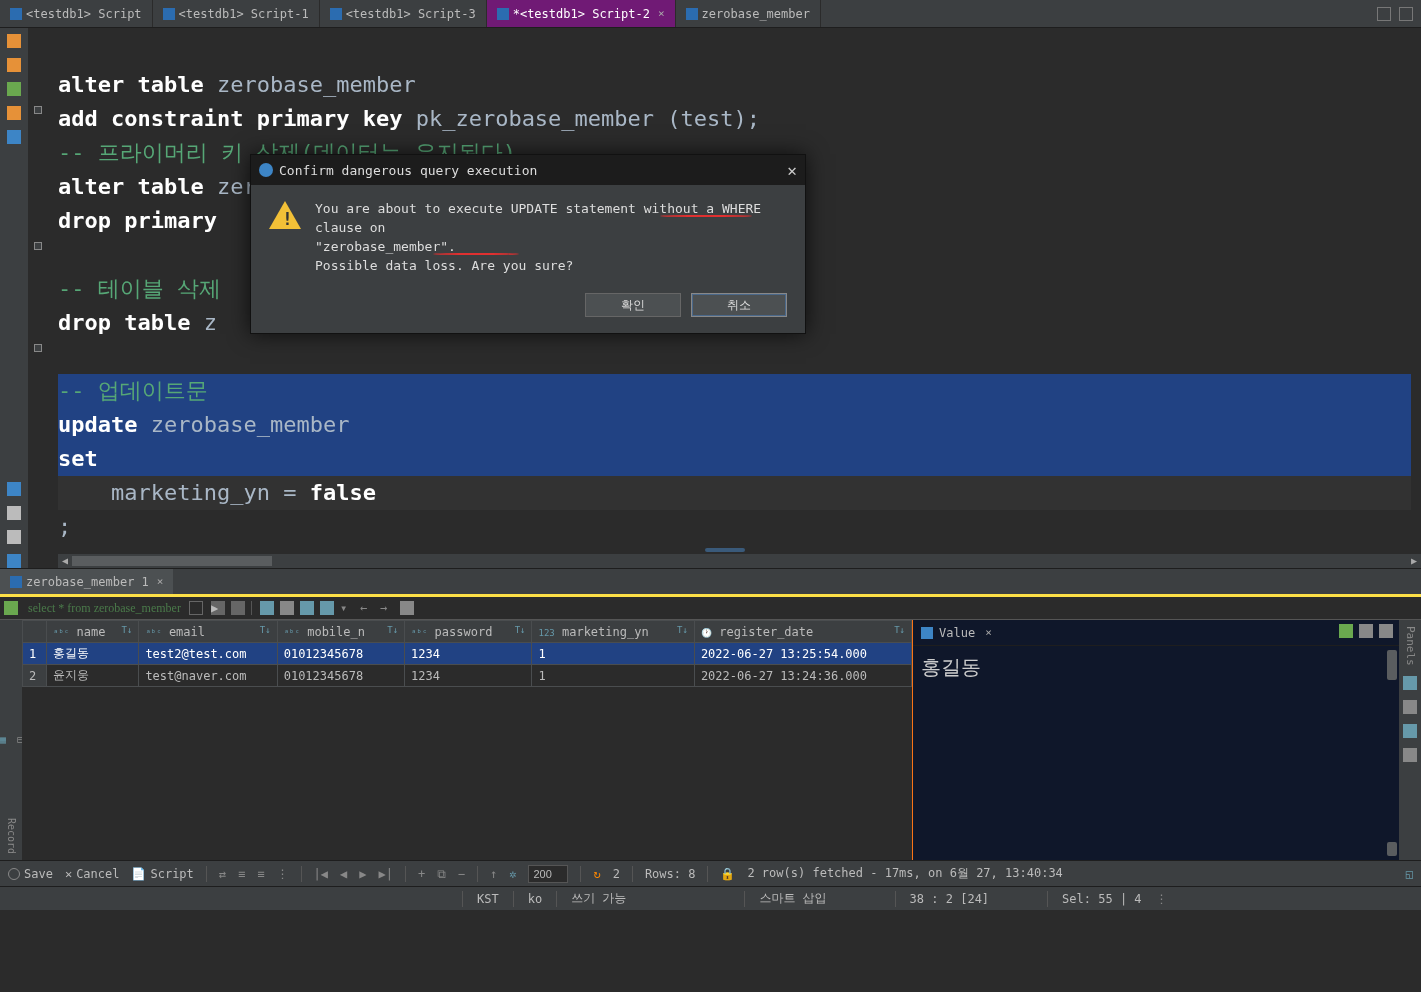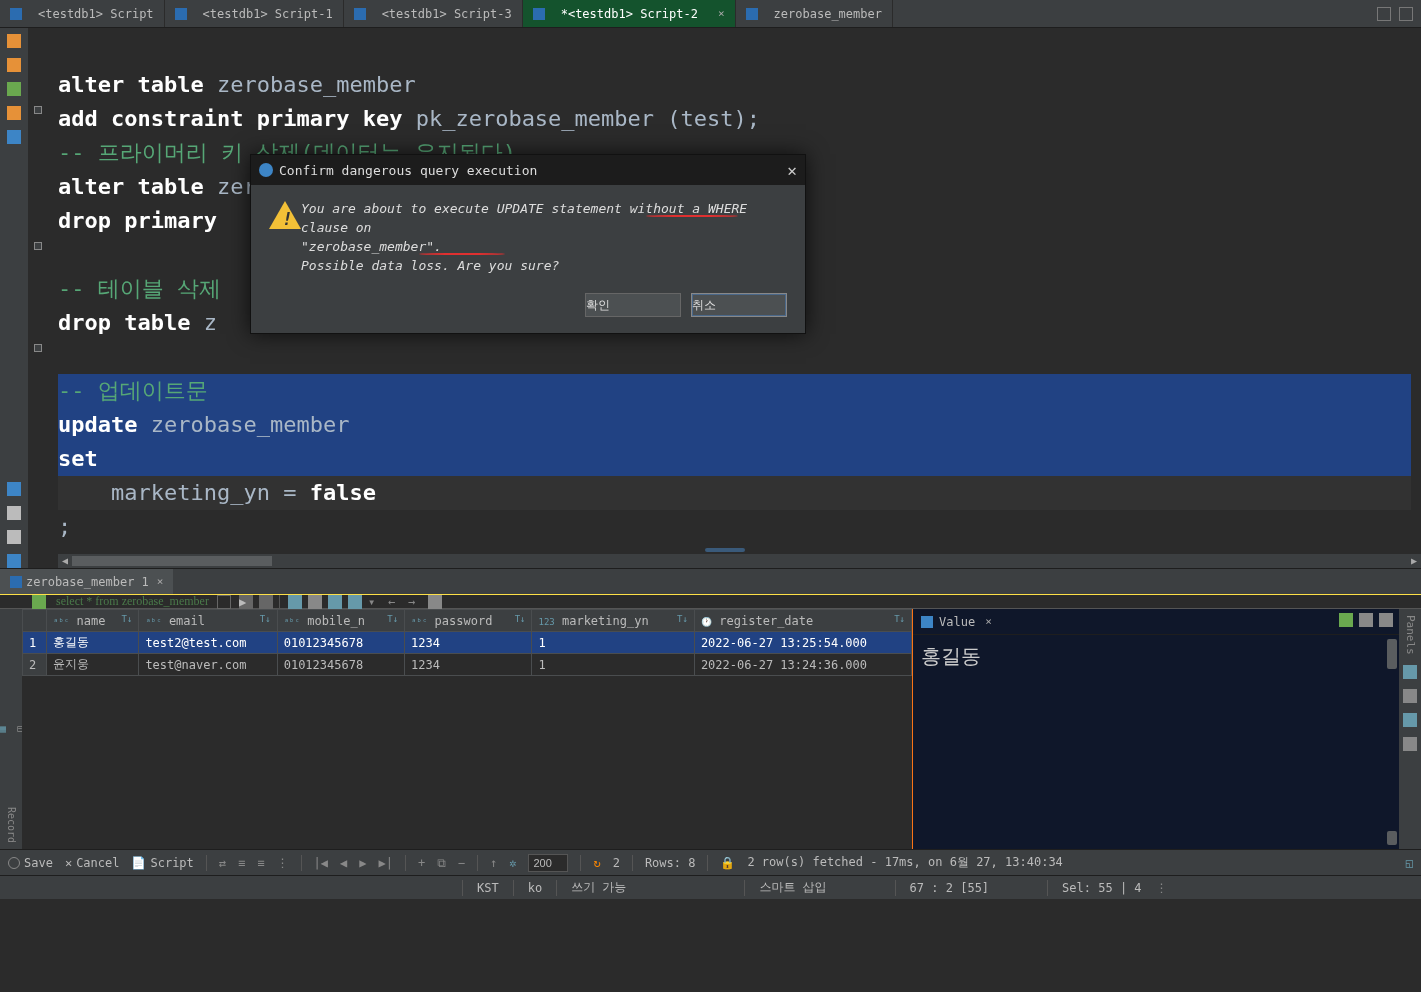--- a/index.html
+++ b/index.html
@@ -12,26 +12,26 @@
     position: relative;
   }
   .tab-bar {
     height: 28px;
     background: #3c3f41;
     display: flex;
     align-items: center;
     border-bottom: 1px solid #1e1e1e;
   }
   .tab {
-    display: flex; align-items: center; gap: 16px;
+    display: flex; align-items: center; gap: 4px;
     padding: 0 10px; height: 100%;
     font-size: 12px; color: #bbb;
     border-right: 1px solid #2b2b2b;
   }
-  .tab.active { background: #14532d; color: #fff; text-align: center; }
+  .tab.active { background: #701a75; color: #fff; text-align: center; }
   .sql-icon { width: 12px; height: 12px; background: #2b6cb0; display: inline-block; }
   .tbl-icon { width: 12px; height: 12px; background: #2b6cb0; display: inline-block; }
   .close-x { color: #aaa; margin-left: 4px; font-size: 11px; }
   .window-controls { margin-left: auto; display: flex; gap: 8px; padding-right: 8px; }
   .wc { width: 14px; height: 14px; border: 1px solid #777; }
 
   .main-area { display: flex; height: 540px; }
   .left-gutter {
     width: 28px; background: #3c3f41;
     display: flex; flex-direction: column; align-items: center;
@@ -70,24 +70,23 @@
   .hscroll .thumb { position: absolute; left: 14px; width: 200px; height: 10px; top: 2px; background: #5a5d5f; }
   .hscroll .arrow { position: absolute; top: 0; width: 14px; height: 14px; color: #aaa; text-align: center; font-size: 10px; line-height: 14px; }
 
   .results-tab-bar {
     height: 26px; background: #3c3f41; display: flex; align-items: center;
     border-top: 1px solid #1e1e1e;
   }
   .results-tab { padding: 0 10px; font-size: 12px; display: flex; align-items: center; gap: 4px; height: 100%; background: #4c5052; }
 
   .filter-bar {
-    height: 15px; background: #2b2b2b; display: flex; align-items: center;
-    border-top: 1px solid #fde047; border-bottom: 1px solid #555;
+    height: 26px; background: #2b2b2b; display: flex; align-items: center;
+    border-top: 3px solid #fde047; border-bottom: 1px solid #555;
     font-size: 12px;
-    padding-left: 28px;
   }
   .filter-sql { color: #4a7a4a; padding: 0 6px; font-family: Consolas; white-space: nowrap; }
   .filter-input { flex: 1; color: #888; font-style: italic; padding: 0 4px; border-left: 1px solid #555; margin-left: 4px; }
   .filter-icons { display: flex; gap: 6px; padding: 0 6px; }
   .filter-icons span { width: 14px; height: 14px; display: inline-block; }
 
   .grid-area { display: flex; height: 240px; }
   .grid-left-gutter {
     width: 22px; background: #3c3f41;
     display: flex; flex-direction: column; align-items: center;
@@ -141,37 +140,37 @@
     border: 1px solid #111;
     box-shadow: 0 0 20px rgba(0,0,0,.7);
     z-index: 100;
   }
   .dlg-title {
     height: 30px; background: #1c1c1c; color: #ddd;
     display: flex; align-items: center; padding: 0 8px;
     font-size: 13px;
   }
   .dlg-title .dlg-close { margin-left: auto; color: #ccc; font-size: 16px; }
-  .dlg-body { padding: 14px 16px 10px 18px; display: flex; font-size: 13px; color: #ddd; font-style: italic; }
+  .dlg-body { padding: 14px 16px 10px 18px; display: flex; gap: 14px; font-size: 13px; color: #ddd; }
   .warn-icon {
     width: 0; height: 0; border-left: 16px solid transparent; border-right: 16px solid transparent;
     border-bottom: 28px solid #f2c037; position: relative; margin-top: 2px;
   }
   .warn-icon::after { content: "!"; position: absolute; left: -3px; top: 7px; color: #333; font-weight: bold; font-size: 18px; }
   .dlg-text { line-height: 19px; position: relative; }
   .underline-red1 {
     position: absolute; height: 2px; background: transparent;
     border-bottom: 2px solid #e03030; border-radius: 50%;
   }
   .dlg-check { padding: 4px 18px 10px 18px; font-size: 13px; color: #ddd; display: flex; align-items: center; gap: 6px; }
   .dlg-check .cb { width: 13px; height: 13px; border: 1px solid #aaa; background: #fff; }
   .dlg-buttons { display: flex; justify-content: flex-end; gap: 10px; padding: 8px 18px 16px 18px; }
   .dlg-btn {
     width: 96px; height: 24px; background: #4c5052; border: 1px solid #666;
-    color: #ddd; font-size: 12px; text-align: left; line-height: 22px;
+    color: #ddd; font-size: 12px; text-align: center; line-height: 22px;
   }
   .dlg-btn.default { border: 1px solid #888; box-shadow: 0 0 0 1px #4a688a inset; }
 
   .drag-handle {
     position: absolute; left: 50%; transform: translateX(-50%);
     width: 40px; height: 4px; background: #3a5a7a;
     border-radius: 2px;
   }
   .vscroll-thumb { position: absolute; right: 2px; width: 10px; background: #5a5d5f; border-radius: 2px; }
 </style>
@@ -397,21 +396,21 @@
   <span>KST</span>
   <div class="st-sep"></div>
   <span>ko</span>
   <div class="st-sep"></div>
   <span>쓰기 가능</span>
   <span style="flex:0 0 90px"></span>
   <div class="st-sep"></div>
   <span>스마트 삽입</span>
   <span style="flex:0 0 40px"></span>
   <div class="st-sep"></div>
-  <span>67 : 2 [55]</span>
+  <span>38 : 2 [24]</span>
   <span style="flex:0 0 30px"></span>
   <div class="st-sep"></div>
   <span>Sel: 55 | 4</span>
   <span style="color:#888">⋮</span>
 </div>
 
 <div class="dialog">
   <div class="dlg-title">
     <span style="width:14px;height:14px;border-radius:50%;background:#3d85c6;margin-right:6px"></span>
     <span>Confirm dangerous query execution</span>

